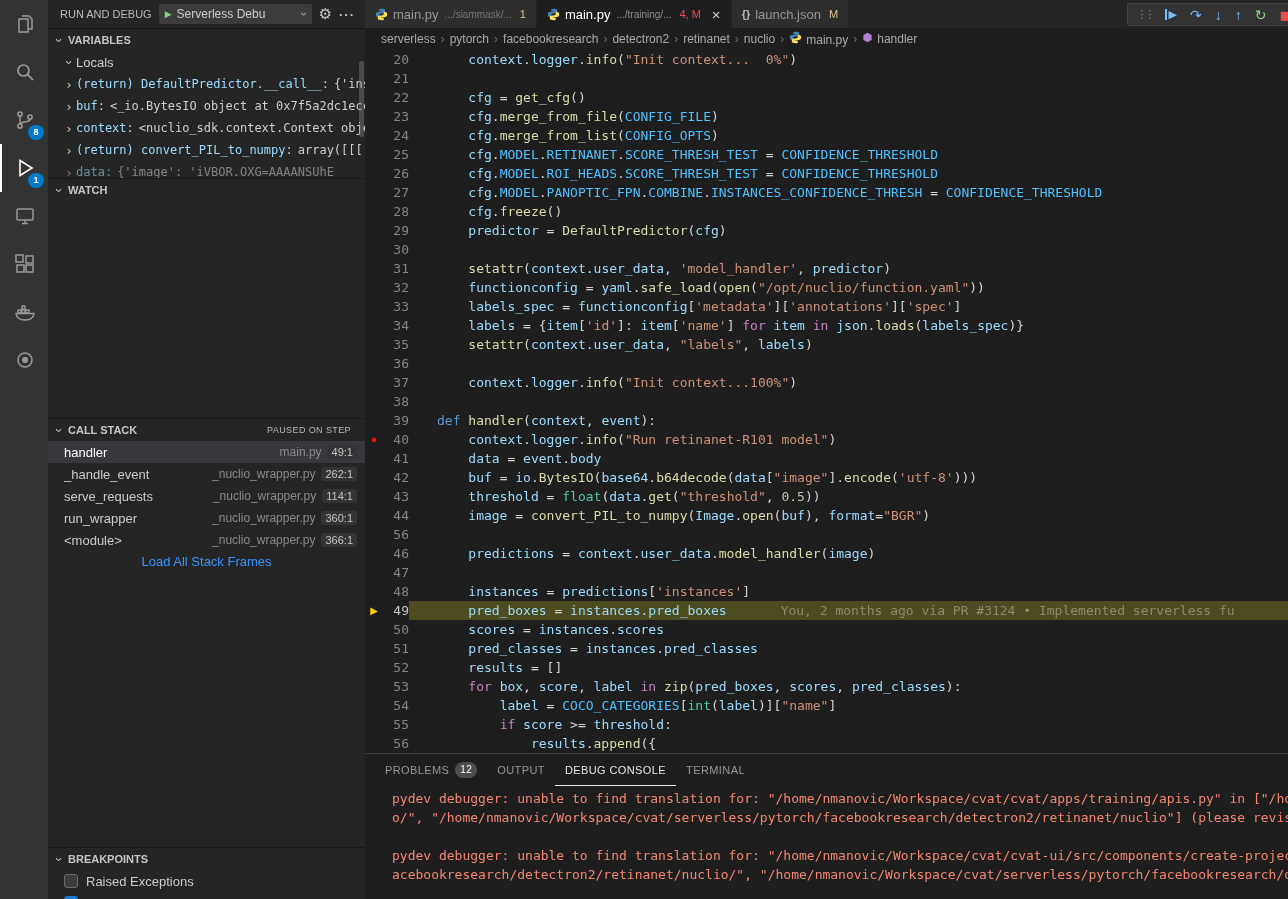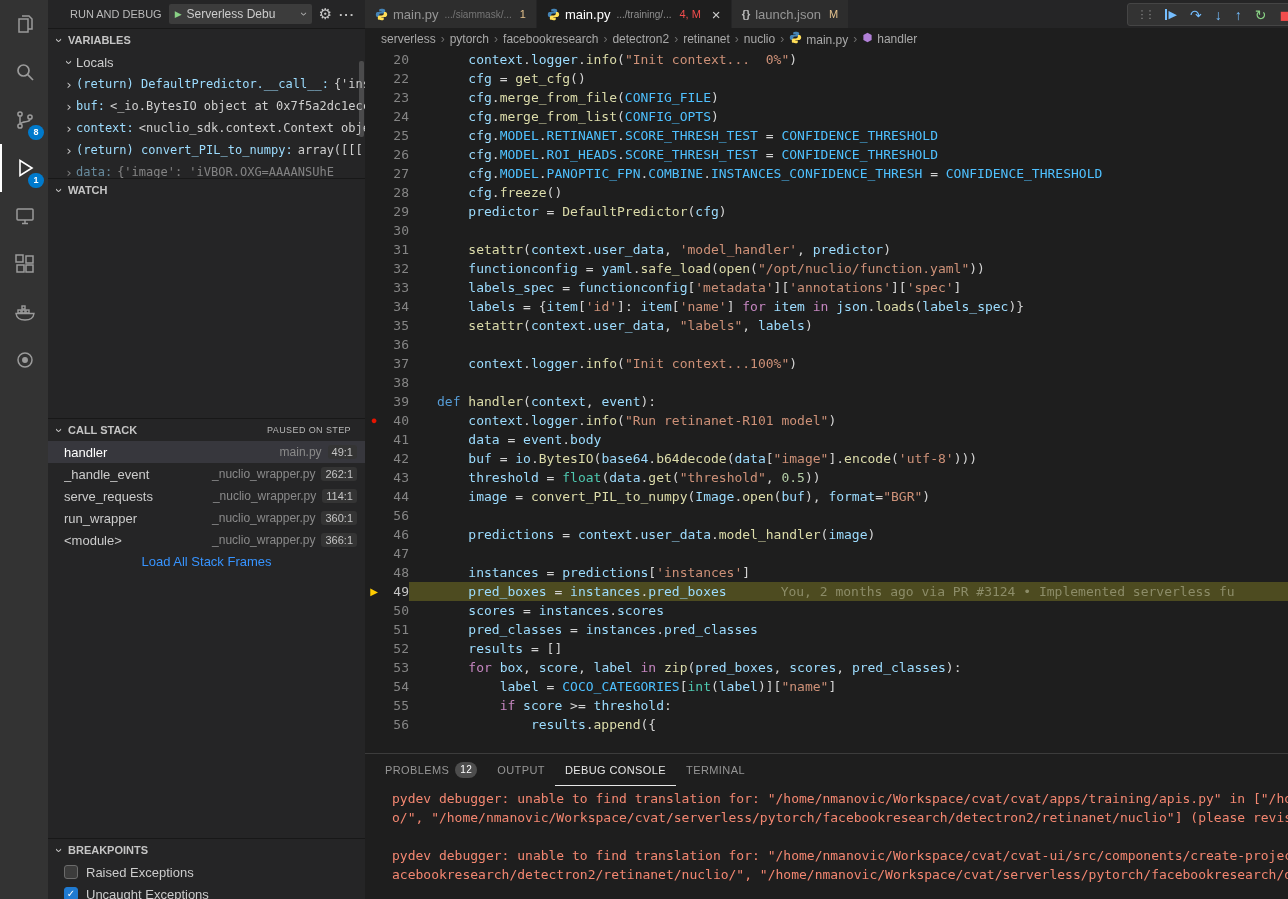--- a/index.html
+++ b/index.html
@@ -7,35 +7,35 @@
 #root{display:flex;width:1288px;height:899px}
 
 
 #activitybar{width:48px;background:#333333;flex:none;display:flex;flex-direction:column}
 .ab-item{height:48px;display:flex;align-items:center;justify-content:center;color:#9b9b9b;position:relative;border-left:2px solid transparent;cursor:pointer}
 .ab-item.active{color:#fff;border-left-color:#fff}
 .ab-badge{position:absolute;right:4px;bottom:4px;background:#007acc;color:#fff;font-size:9px;font-weight:700;border-radius:10px;min-width:16px;height:15px;line-height:15px;text-align:center;padding:0 3px}
 
 
 #sidebar{width:317px;background:#252526;flex:none;display:flex;flex-direction:column;overflow:hidden;font-size:13px}
-.sb-header{height:28px;display:flex;align-items:center;padding:0 10px 0 22px;gap:7px;flex:none}
+.sb-header{height:28px;display:flex;align-items:center;padding:0 10px 0 12px;gap:7px;flex:none}
 .sb-title{font-size:11px;color:#bbb;white-space:nowrap}
 .cfg{flex:1;display:flex;align-items:center;gap:5px;background:#3c3c3c;border-radius:2px;height:20px;padding:0 6px;font-size:12px;color:#ccc;min-width:0;cursor:pointer}
 .cfg .lbl{white-space:nowrap;overflow:hidden;flex:1}
 .play{color:#89d185;font-size:9px}
 .cfg .dd{color:#aaa;font-size:12px;transform:rotate(90deg)}
 .gear{font-size:15px;color:#c5c5c5;cursor:pointer}
 .more{color:#c5c5c5;font-weight:700;letter-spacing:1px;cursor:pointer}
 .section{border-top:1px solid rgba(0,0,0,.35);display:flex;flex-direction:column;overflow:hidden;position:relative}
 .sec-h{height:22px;display:flex;align-items:center;font-size:11px;font-weight:700;color:#c5c5c5;padding:0 8px 0 4px;flex:none;gap:2px;cursor:pointer}
 .tw{display:inline-block;width:14px;text-align:center;color:#c5c5c5;font-weight:400;font-size:13px;transform:rotate(90deg)}
 #sec-vars{height:150px;flex:none}
 #sec-watch{height:240px;flex:none}
 #sec-stack{flex:1}
-#sec-bp{height:61px;flex:none}
+#sec-bp{height:52px;flex:none}
 .row{height:22px;display:flex;align-items:center;white-space:nowrap;overflow:hidden;flex:none;padding-left:14px;cursor:pointer}
 .row .chev{display:inline-block;width:14px;flex:none;text-align:center;color:#c5c5c5;font-size:13px}
 .row .chev.open{transform:rotate(90deg)}
 .vfont{font-family:"DejaVu Sans Mono",monospace;font-size:12px}
 .var-name{color:#9cdcfe;margin-right:5px}
 .var-val{color:#cfcfcf}
 .vrow.faded{opacity:.55}
 .sb-scroll{position:absolute;right:1px;top:32px;width:5px;height:76px;background:rgba(140,140,140,.38);border-radius:2px;cursor:pointer}
 .status{margin-left:auto;font-size:9px;font-weight:400;letter-spacing:.4px;color:#b8b8b8;padding-right:6px}
 .srow{height:22px;display:flex;align-items:center;padding:0 8px 0 16px;gap:6px;cursor:pointer;flex:none}
@@ -348,20 +348,21 @@
           <span class="bcicon"><svg width="11" height="11" viewBox="0 0 16 16">
               <path fill="#b180d7" d="M8 1l6 3.5v7L8 15l-6-3.5v-7z"></path>
             </svg></span>
           <span>handler</span>
         </span>
       </div>
 
     <div id="code">
       <div id="code-lines">
           <div class="line"><span class="glyph"></span><span class="lnum">20</span><span class="ltext"><span class="tok-pl">    </span><span class="tok-var">context</span><span class="tok-pl">.</span><span class="tok-var">logger</span><span class="tok-pl">.</span><span class="tok-fn">info</span><span class="tok-pl">(</span><span class="tok-str">"Init context...  0%"</span><span class="tok-pl">)</span></span></div>
+          <div class="line"><span class="glyph"></span><span class="lnum">21</span><span class="ltext"><span class="tok-pl">&nbsp;</span></span></div>
           <div class="line"><span class="glyph"></span><span class="lnum">22</span><span class="ltext"><span class="tok-pl">    </span><span class="tok-var">cfg</span><span class="tok-pl"> </span><span class="tok-pl">=</span><span class="tok-pl"> </span><span class="tok-fn">get_cfg</span><span class="tok-pl">(</span><span class="tok-pl">)</span></span></div>
           <div class="line"><span class="glyph"></span><span class="lnum">23</span><span class="ltext"><span class="tok-pl">    </span><span class="tok-var">cfg</span><span class="tok-pl">.</span><span class="tok-fn">merge_from_file</span><span class="tok-pl">(</span><span class="tok-const">CONFIG_FILE</span><span class="tok-pl">)</span></span></div>
           <div class="line"><span class="glyph"></span><span class="lnum">24</span><span class="ltext"><span class="tok-pl">    </span><span class="tok-var">cfg</span><span class="tok-pl">.</span><span class="tok-fn">merge_from_list</span><span class="tok-pl">(</span><span class="tok-const">CONFIG_OPTS</span><span class="tok-pl">)</span></span></div>
           <div class="line"><span class="glyph"></span><span class="lnum">25</span><span class="ltext"><span class="tok-pl">    </span><span class="tok-var">cfg</span><span class="tok-pl">.</span><span class="tok-const">MODEL</span><span class="tok-pl">.</span><span class="tok-const">RETINANET</span><span class="tok-pl">.</span><span class="tok-const">SCORE_THRESH_TEST</span><span class="tok-pl"> </span><span class="tok-pl">=</span><span class="tok-pl"> </span><span class="tok-const">CONFIDENCE_THRESHOLD</span></span></div>
           <div class="line"><span class="glyph"></span><span class="lnum">26</span><span class="ltext"><span class="tok-pl">    </span><span class="tok-var">cfg</span><span class="tok-pl">.</span><span class="tok-const">MODEL</span><span class="tok-pl">.</span><span class="tok-const">ROI_HEADS</span><span class="tok-pl">.</span><span class="tok-const">SCORE_THRESH_TEST</span><span class="tok-pl"> </span><span class="tok-pl">=</span><span class="tok-pl"> </span><span class="tok-const">CONFIDENCE_THRESHOLD</span></span></div>
           <div class="line"><span class="glyph"></span><span class="lnum">27</span><span class="ltext"><span class="tok-pl">    </span><span class="tok-var">cfg</span><span class="tok-pl">.</span><span class="tok-const">MODEL</span><span class="tok-pl">.</span><span class="tok-const">PANOPTIC_FPN</span><span class="tok-pl">.</span><span class="tok-const">COMBINE</span><span class="tok-pl">.</span><span class="tok-const">INSTANCES_CONFIDENCE_THRESH</span><span class="tok-pl"> </span><span class="tok-pl">=</span><span class="tok-pl"> </span><span class="tok-const">CONFIDENCE_THRESHOLD</span></span></div>
           <div class="line"><span class="glyph"></span><span class="lnum">28</span><span class="ltext"><span class="tok-pl">    </span><span class="tok-var">cfg</span><span class="tok-pl">.</span><span class="tok-fn">freeze</span><span class="tok-pl">(</span><span class="tok-pl">)</span></span></div>
           <div class="line"><span class="glyph"></span><span class="lnum">29</span><span class="ltext"><span class="tok-pl">    </span><span class="tok-var">predictor</span><span class="tok-pl"> </span><span class="tok-pl">=</span><span class="tok-pl"> </span><span class="tok-fn">DefaultPredictor</span><span class="tok-pl">(</span><span class="tok-var">cfg</span><span class="tok-pl">)</span></span></div>
           <div class="line"><span class="glyph"></span><span class="lnum">30</span><span class="ltext"><span class="tok-pl">&nbsp;</span></span></div>
           <div class="line"><span class="glyph"></span><span class="lnum">31</span><span class="ltext"><span class="tok-pl">    </span><span class="tok-fn">setattr</span><span class="tok-pl">(</span><span class="tok-var">context</span><span class="tok-pl">.</span><span class="tok-var">user_data</span><span class="tok-pl">,</span><span class="tok-pl"> </span><span class="tok-str">'model_handler'</span><span class="tok-pl">,</span><span class="tok-pl"> </span><span class="tok-var">predictor</span><span class="tok-pl">)</span></span></div>

